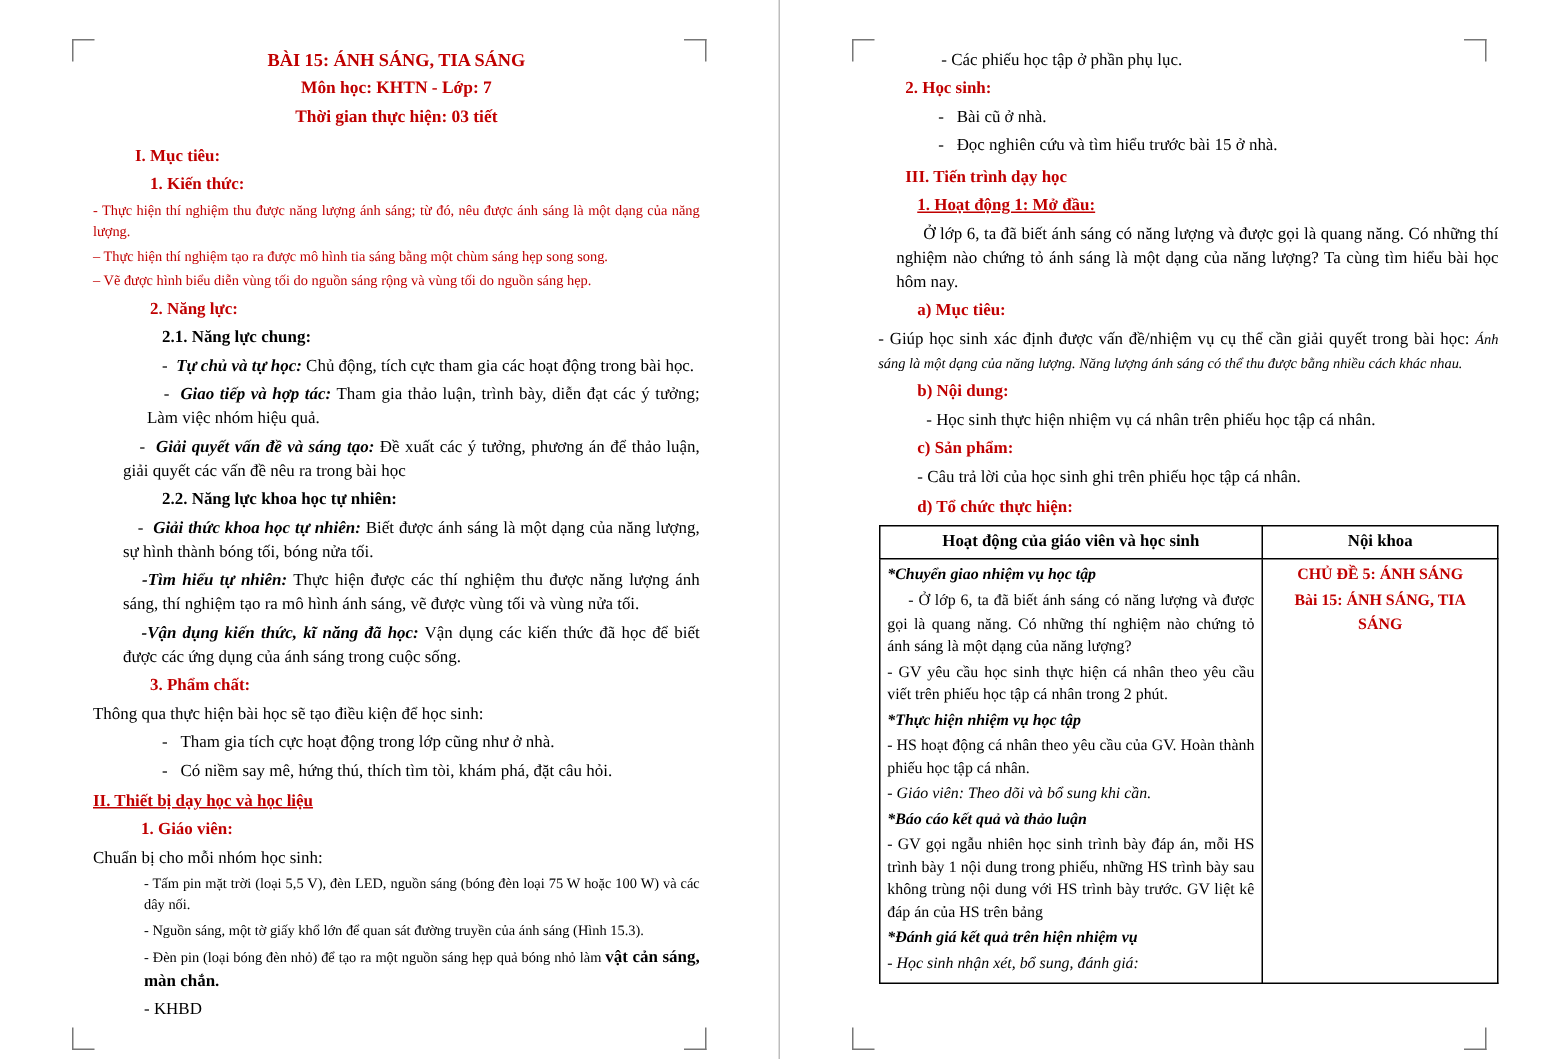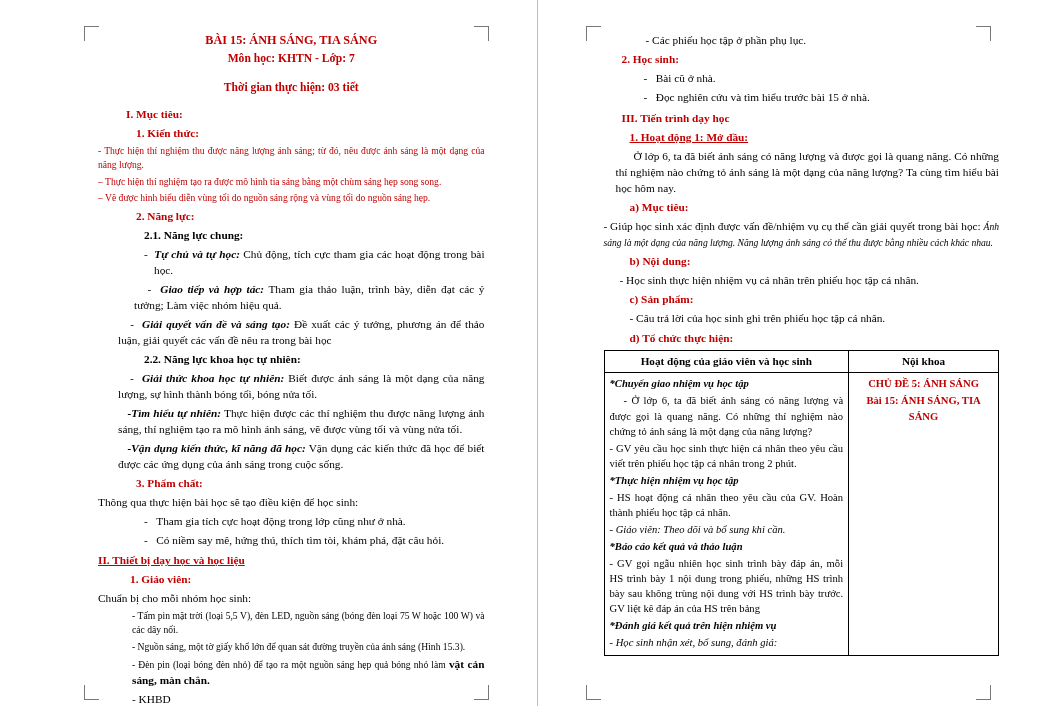--- a/index.html
+++ b/index.html
@@ -12,21 +12,20 @@
     height: 706px;
     font-family: "Liberation Serif", serif;
     color: #000;
     overflow: hidden;
     position: relative;
   }
   .page-wrap {
     position: absolute;
     inset: 0;
     display: flex;
-    padding-left: 36px;
   }
   .page {
     position: relative;
     width: 519.5px;
     height: 706px;
     background: #fff;
     box-sizing: border-box;
     overflow: hidden;
   }
   .page.left { border-right: 1px solid #bdbdbd; }
@@ -54,21 +53,21 @@
 
   p { margin: 0 0 3px 0; }
   .red { color: #c00000; }
   .b { font-weight: bold; }
   .i { font-style: italic; }
   .u { text-decoration: underline; }
   .just { text-align: justify; }
 
   .title-block { text-align: center; color: #c00000; font-weight: bold; margin-bottom: 10px; }
   .title-block .l1 { font-size: 12.2px; margin-bottom: 2px; }
-  .title-block .l2 { font-size: 11.6px; margin-bottom: 12px; }
+  .title-block .l2 { font-size: 11.6px; margin-bottom: 2px; }
   .title-block .l3 { font-size: 11.6px; }
 
   .h-red { color: #c00000; font-weight: bold; }
   .small { font-size: 9.6px; }
 
   table.act {
     border-collapse: collapse;
     width: 100%;
     margin-top: 4px;
     font-size: 10.6px;
@@ -189,21 +188,21 @@
       <p class="h-red u" style="margin-left:26px">1. Hoạt động 1: Mở đầu:</p>
 
       <p class="just" style="margin-left:12px; text-indent:18px">Ở lớp 6, ta đã biết ánh sáng có năng lượng và được gọi là quang năng. Có những thí nghiệm nào chứng tỏ ánh sáng là một dạng của năng lượng? Ta cùng tìm hiểu bài học hôm nay.</p>
 
       <p class="h-red" style="margin-left:26px">a) Mục tiêu:</p>
       <p class="just">
         <span>- Giúp học sinh xác định được vấn đề/nhiệm vụ cụ thể cần giải quyết trong bài học: </span><span class="i small">Ánh sáng là một dạng của năng lượng. Năng lượng ánh sáng có thể thu được bằng nhiều cách khác nhau.</span>
       </p>
 
       <p class="h-red" style="margin-left:26px">b) Nội dung:</p>
-      <p style="margin-left:16px">- Học sinh thực hiện nhiệm vụ cá nhân trên phiếu học tập cá nhân.</p>
+      <p style="margin-left:32px">- Học sinh thực hiện nhiệm vụ cá nhân trên phiếu học tập cá nhân.</p>
 
       <p class="h-red" style="margin-left:26px">c) Sản phẩm:</p>
       <p style="margin-left:26px">- Câu trả lời của học sinh ghi trên phiếu học tập cá nhân.</p>
 
       <p class="h-red" style="margin-left:26px">d) Tổ chức thực hiện:</p>
 
       <table class="act">
         <thead>
           <tr>
             <th class="col1">Hoạt động của giáo viên và học sinh</th>

